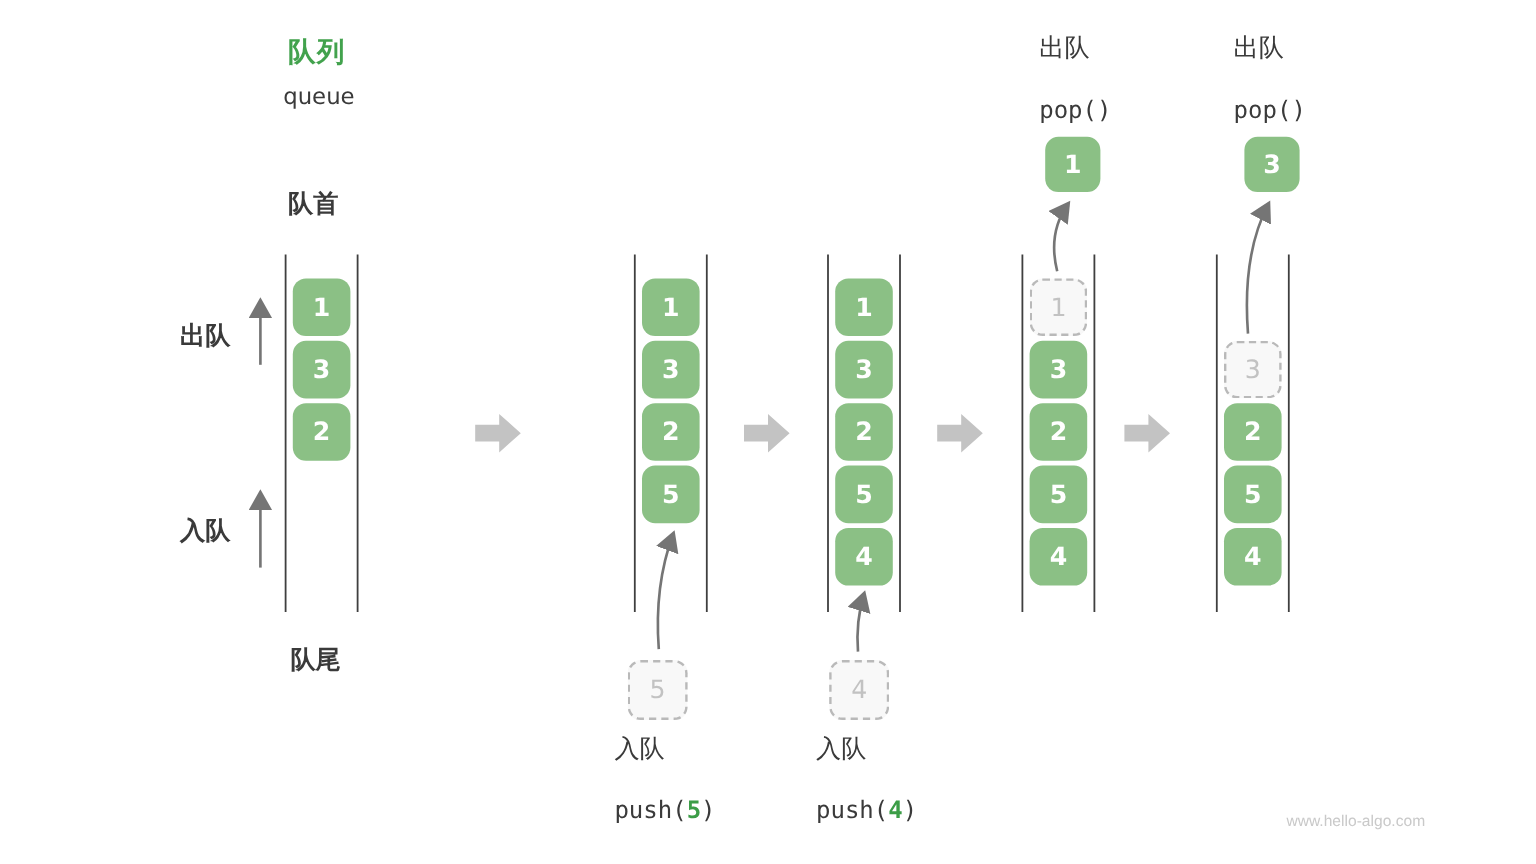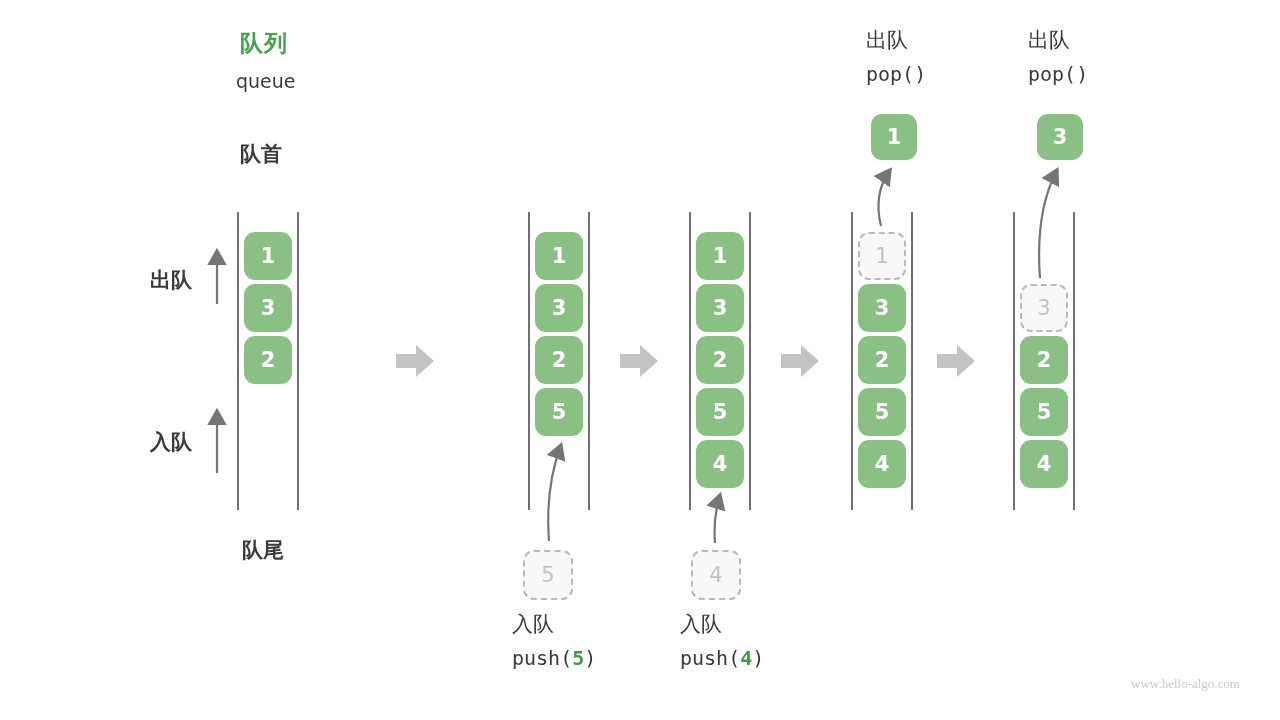--- a/index.html
+++ b/index.html
@@ -7,45 +7,45 @@
     position:relative;width:1280px;height:720px;background:#ffffff;overflow:hidden;
     font-family:"DejaVu Sans","Liberation Sans",sans-serif;color:#3a3a3a;
   }
   #arrow-layer{position:absolute;left:0;top:0;width:1280px;height:720px;z-index:1;}
   #diagram{position:absolute;left:0;top:0;width:1280px;height:720px;z-index:2;padding-left:32px;}
 
   .abs{position:absolute;}
   .title-zh{left:240px;top:28px;font-size:23px;font-weight:700;color:#42a24d;letter-spacing:1px;}
   .title-en{left:236px;top:70px;font-size:19px;color:#3a3a3a;}
   .lab{font-size:21px;font-weight:700;color:#3a3a3a;}
-  .lab-front{left:240px;top:140px;}
+  .lab-front{left:240px;top:156px;}
   .lab-rear{left:242px;top:536px;font-family:Liberation Serif, serif;}
   .lab-deq{left:150px;top:266px;}
   .lab-enq{left:150px;top:428px;}
 
   .cell{
     position:absolute;width:48px;height:48px;background:#8bc085;border-radius:11px;
     color:#ffffff;font-size:21px;font-weight:700;display:flex;align-items:center;justify-content:center;
   }
   .cell-popped{width:46px;height:46px;}
   .cell-dashed{
     position:absolute;background:#f8f8f8;border:2px dashed #b9b9b9;border-radius:11px;
     color:#c2c2c2;font-size:21px;font-weight:400;display:flex;align-items:center;justify-content:center;
     box-sizing:border-box;
   }
   .op-label{position:absolute;line-height:1.0;}
   .op-zh{font-size:21px;font-weight:400;color:#3a3a3a;}
   .op-code{
     font-family:"DejaVu Sans Mono","Liberation Mono",monospace;
-    font-size:20px;color:#3a3a3a;margin-top:13px;white-space:nowrap;
+    font-size:20px;color:#3a3a3a;margin-top:30px;white-space:nowrap;
   }
   .op-code .arg{color:#3c9d47;font-weight:700;}
   .watermark{
-    left:1072px;top:676px;width:168px;text-align:right;
-    font-family:Liberation Serif, serif;
+    left:1072px;top:676px;width:168px;
+    font-family:Liberation Sans, sans-serif;
     font-size:13px;color:#c9c9c9;
   }
 </style>
 </head>
 <body>
 
 <div id="canvas">
 
   <svg id="arrow-layer" width="1280" height="720" viewBox="0 0 1280 720">
     <defs>

